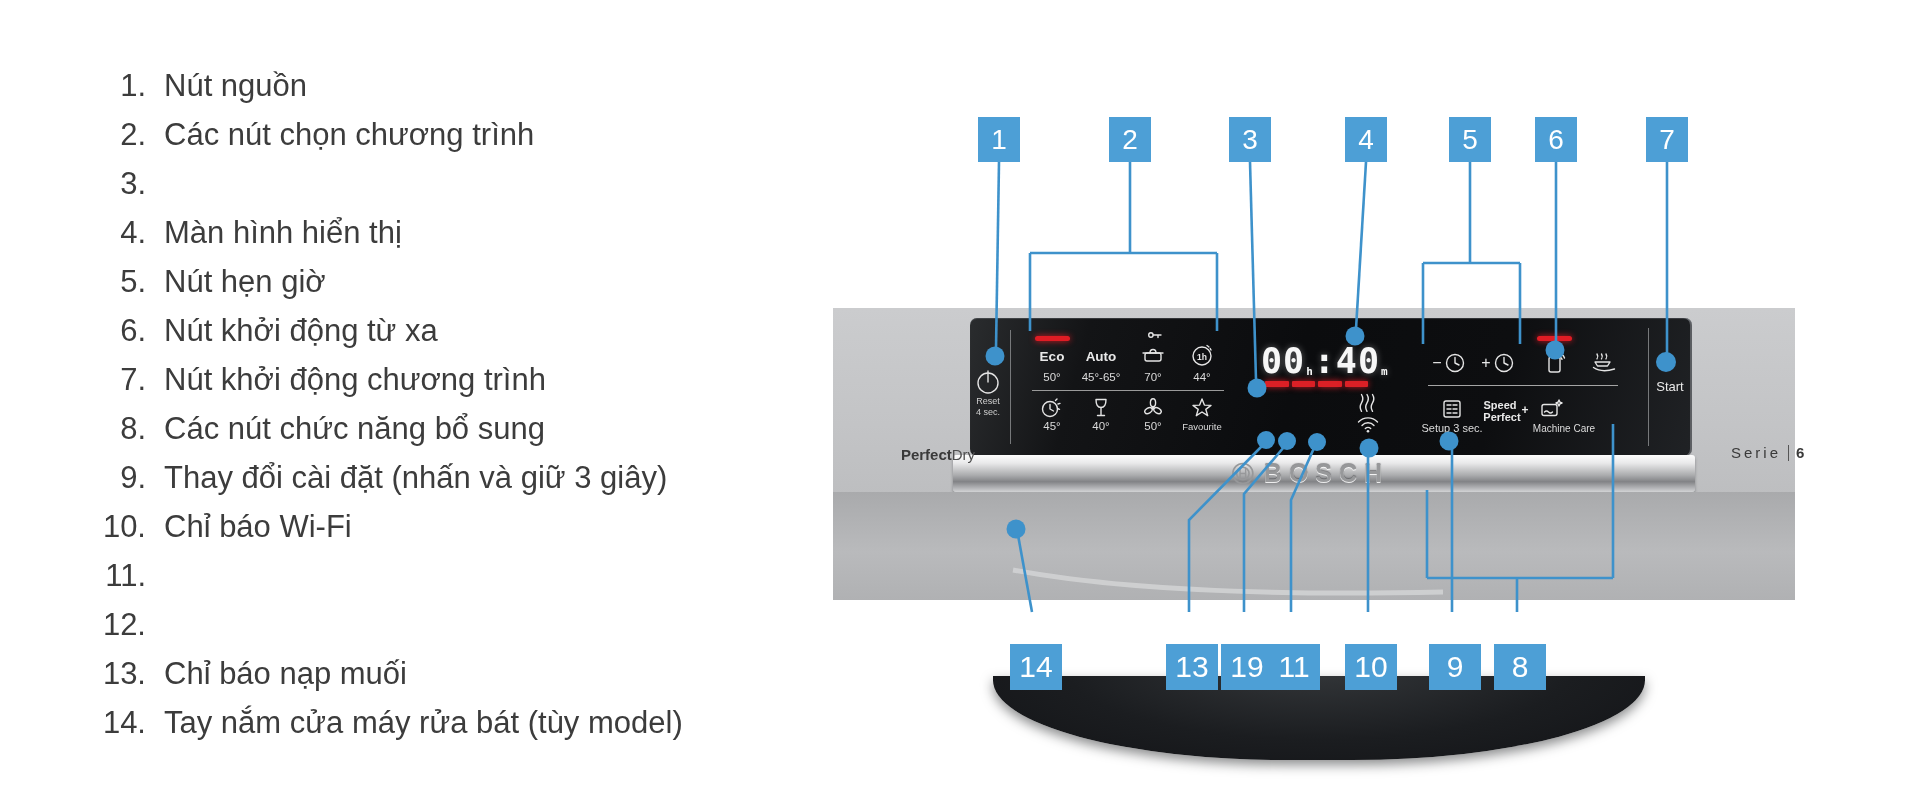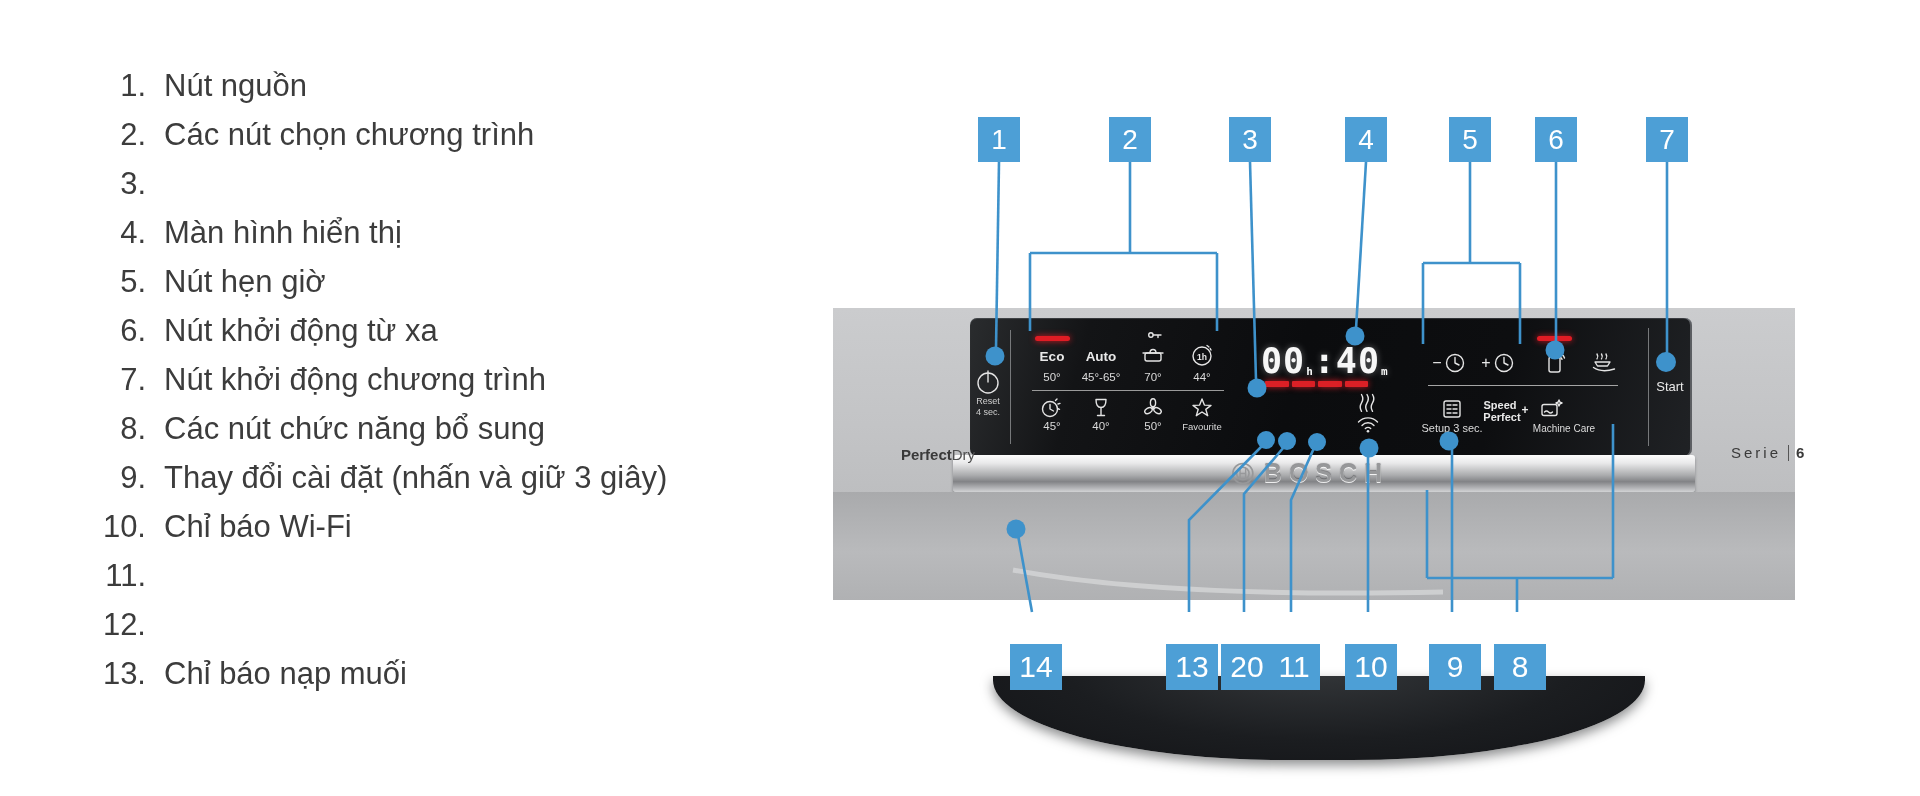--- a/index.html
+++ b/index.html
@@ -91,20 +91,24 @@
   <div class="row">
       <span class="num">11.</span>
     </div>
   <div class="row">
       <span class="num">12.</span>
     </div>
   <div class="row">
       <span class="num">13.</span>
       <span>Chỉ báo nạp muối</span>
     </div>
+  <div class="row">
+      <span class="num">14.</span>
+      <span>Tay nắm cửa máy rửa bát (tùy model)</span>
+    </div>
 </div>
 
 <div class="photo">
 
   <div class="panel">
     <div class="vline" style="left:40px;top:12px;height:114px;"></div>
     <div class="vline" style="left:678px;top:10px;height:118px;"></div>
   </div>
 
   <span class="ic" style="left:155px;top:74px;">
@@ -350,17 +354,17 @@
 
 <div class="co t" style="left:978px;">1</div>
 <div class="co t" style="left:1109px;">2</div>
 <div class="co t" style="left:1229px;">3</div>
 <div class="co t" style="left:1345px;">4</div>
 <div class="co t" style="left:1449px;">5</div>
 <div class="co t" style="left:1535px;">6</div>
 <div class="co t" style="left:1646px;">7</div>
 <div class="co b" style="left:1010px;">14</div>
 <div class="co b" style="left:1166px;">13</div>
-<div class="co b" style="left:1221px;">20</div>
+<div class="co b" style="left:1221px;">19</div>
 <div class="co b" style="left:1268px;">11</div>
 <div class="co b" style="left:1345px;">10</div>
 <div class="co b" style="left:1429px;">9</div>
 <div class="co b" style="left:1494px;">8</div>
 
 </body></html>

